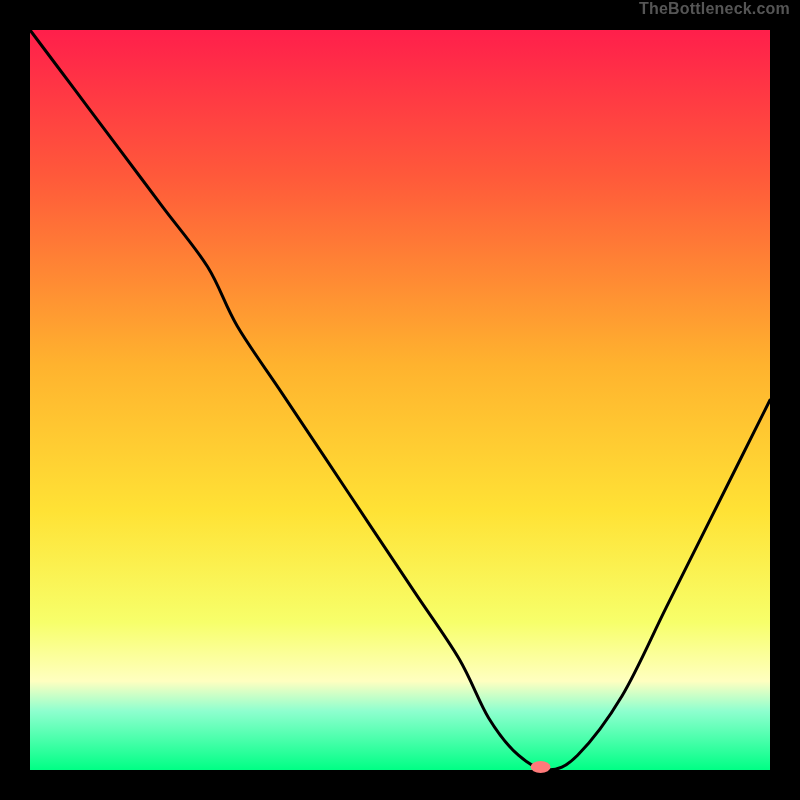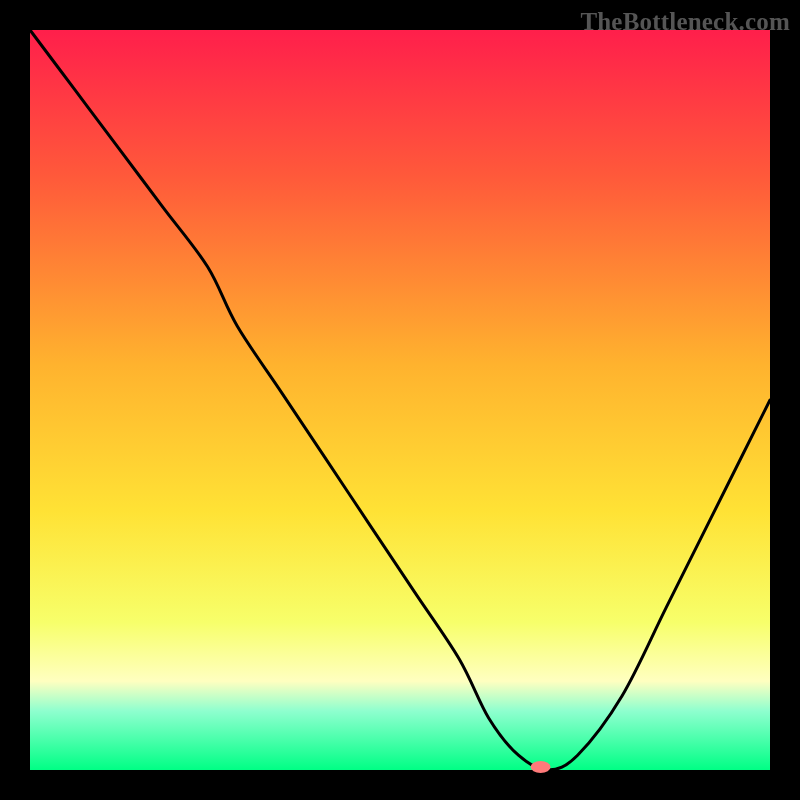--- a/index.html
+++ b/index.html
@@ -11,28 +11,27 @@
     font-family: Arial, Helvetica, sans-serif;
     overflow: hidden;
   }
   #stage {
     position: relative;
     width: 800px;
     height: 800px;
   }
   #watermark {
     position: absolute;
-    top: 8px;
+    top: 0;
     right: 10px;
     color: #555;
-    font-size: 25px;
+    font-size: 16px;
     font-weight: 600;
     letter-spacing: 0.2px;
     user-select: none;
-    font-family: Liberation Serif, serif;
   }
   svg {
     position: absolute;
     top: 0;
     left: 0;
   }
 </style>
 </head>
 <body>
 

